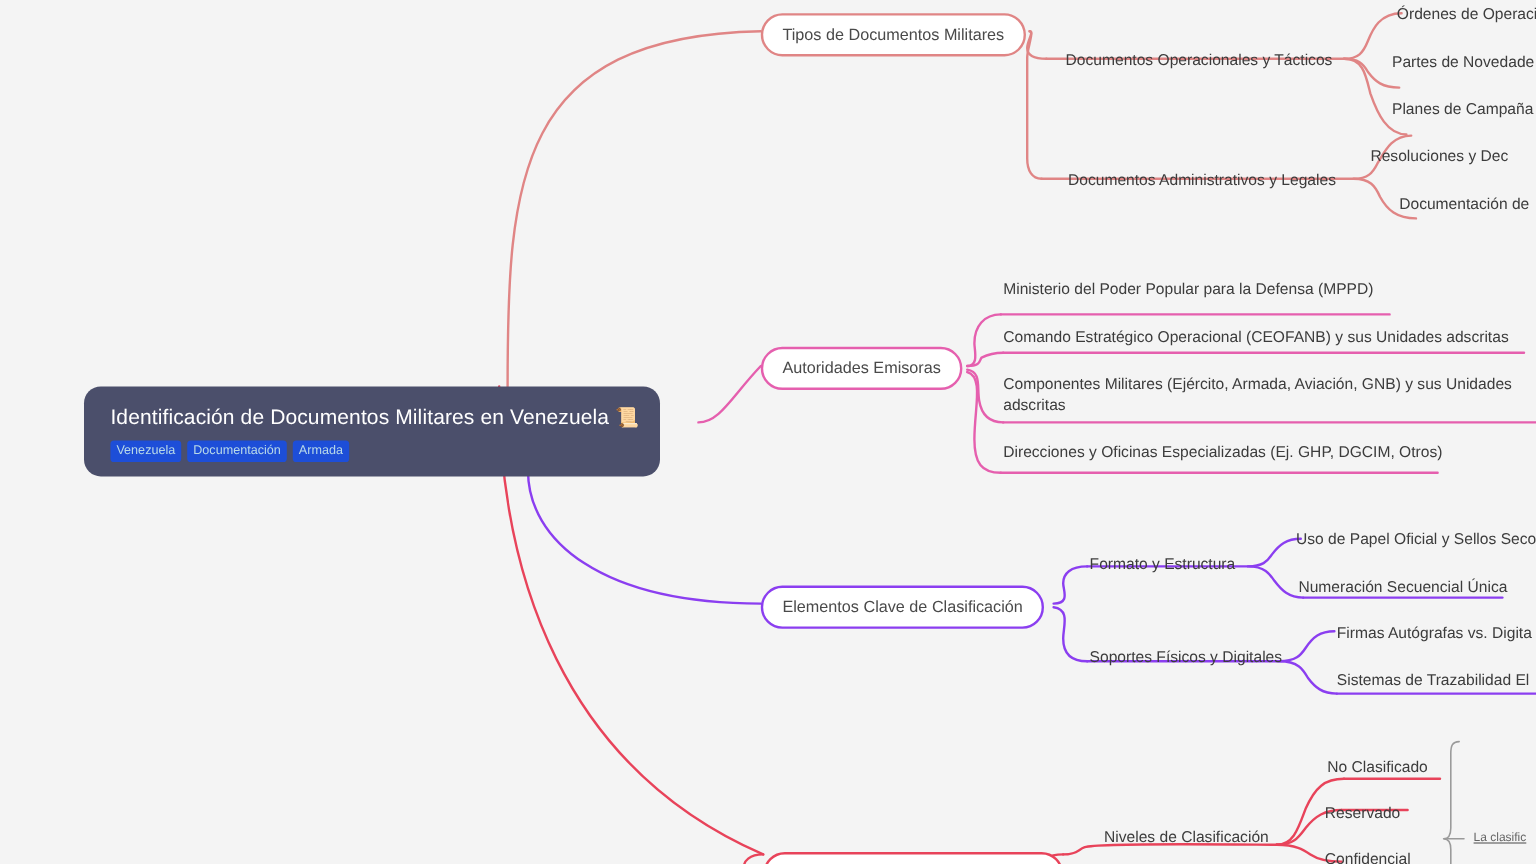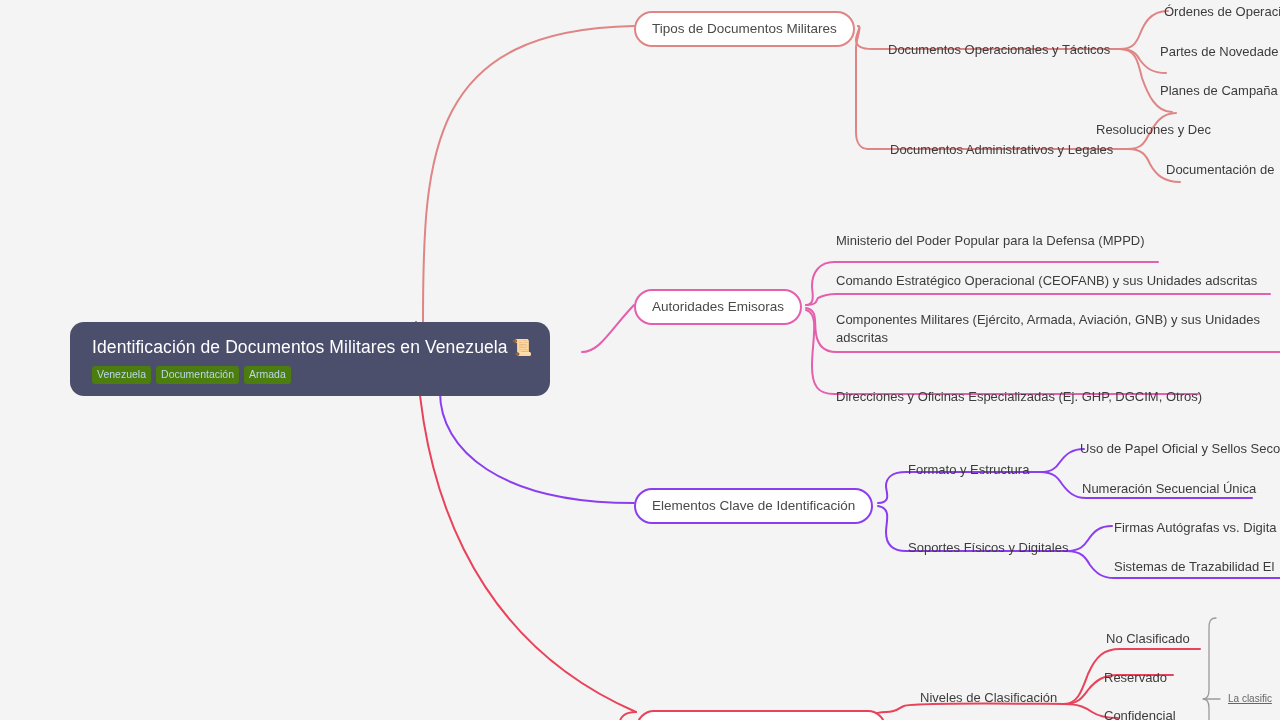--- a/index.html
+++ b/index.html
@@ -19,21 +19,21 @@
     background:#4b4f6b;border-radius:14px;
     padding:14px 18px 12px 22px;box-sizing:border-box;
   }
   .root-title{
     color:#ffffff;font-size:17.5px;line-height:22px;font-weight:400;
     letter-spacing:.1px;white-space:nowrap;
   }
   .root-emoji{font-size:16px;margin-left:5px;}
   .root-tags{margin-top:7px;display:flex;gap:5px;}
   .tag{
-    background:#4d7c0f;color:#b8d9e8;
+    background:#1d4ed8;color:#b8d9e8;
     font-size:10.5px;line-height:13px;
     padding:2px 5px 3px;border-radius:3px;white-space:nowrap;
   }
 
   
   .pill{
     position:absolute;background:#ffffff;
     border:2px solid #0369a1;border-radius:18px;
     padding:7px 16px 8px;box-sizing:border-box;
     font-size:13.5px;line-height:17px;color:#4a4a4a;white-space:nowrap;
@@ -137,46 +137,46 @@
 
   <div class="lbl" style="left:1164px;top:3px;">
     <span>Órdenes de Operaci</span>
   </div>
   <div class="lbl" style="left:1160px;top:43px;">
     <span>Partes de Novedade</span>
   </div>
   <div class="lbl" style="left:1160px;top:82px;">
     <span>Planes de Campaña</span>
   </div>
-  <div class="lbl" style="left:1096px;top:121px;">
+  <div class="lbl" style="left:1142px;top:121px;">
     <span>Resoluciones y Dec</span>
   </div>
   <div class="lbl" style="left:1166px;top:161px;">
     <span>Documentación de</span>
   </div>
 
   <div class="pill pink" style="left:634px;top:289px;">
     <span>Autoridades Emisoras</span>
   </div>
 
   <div class="lbl" style="left:836px;top:272px;">
     <span>Comando Estratégico Operacional (CEOFANB) y sus Unidades adscritas</span>
   </div>
   <div class="lbl" style="left:836px;top:232px;">
     <span>Ministerio del Poder Popular para la Defensa (MPPD)</span>
   </div>
   <div class="lbl wrap" style="left:836px;top:311px;width:440px;">
     <span>Componentes Militares (Ejército, Armada, Aviación, GNB) y sus Unidades adscritas</span>
   </div>
-  <div class="lbl" style="left:836px;top:388px;">
+  <div class="lbl" style="left:836px;top:368px;">
     <span>Direcciones y Oficinas Especializadas (Ej. GHP, DGCIM, Otros)</span>
   </div>
 
   <div class="pill purple" style="left:634px;top:488px;">
-    <span>Elementos Clave de Identificación</span>
+    <span>Elementos Clave de Clasificación</span>
   </div>
 
   <div class="lbl" style="left:908px;top:461px;">
     <span>Formato y Estructura</span>
   </div>
   <div class="lbl" style="left:908px;top:539px;">
     <span>Soportes Físicos y Digitales</span>
   </div>
 
   <div class="lbl" style="left:1080px;top:440px;">

